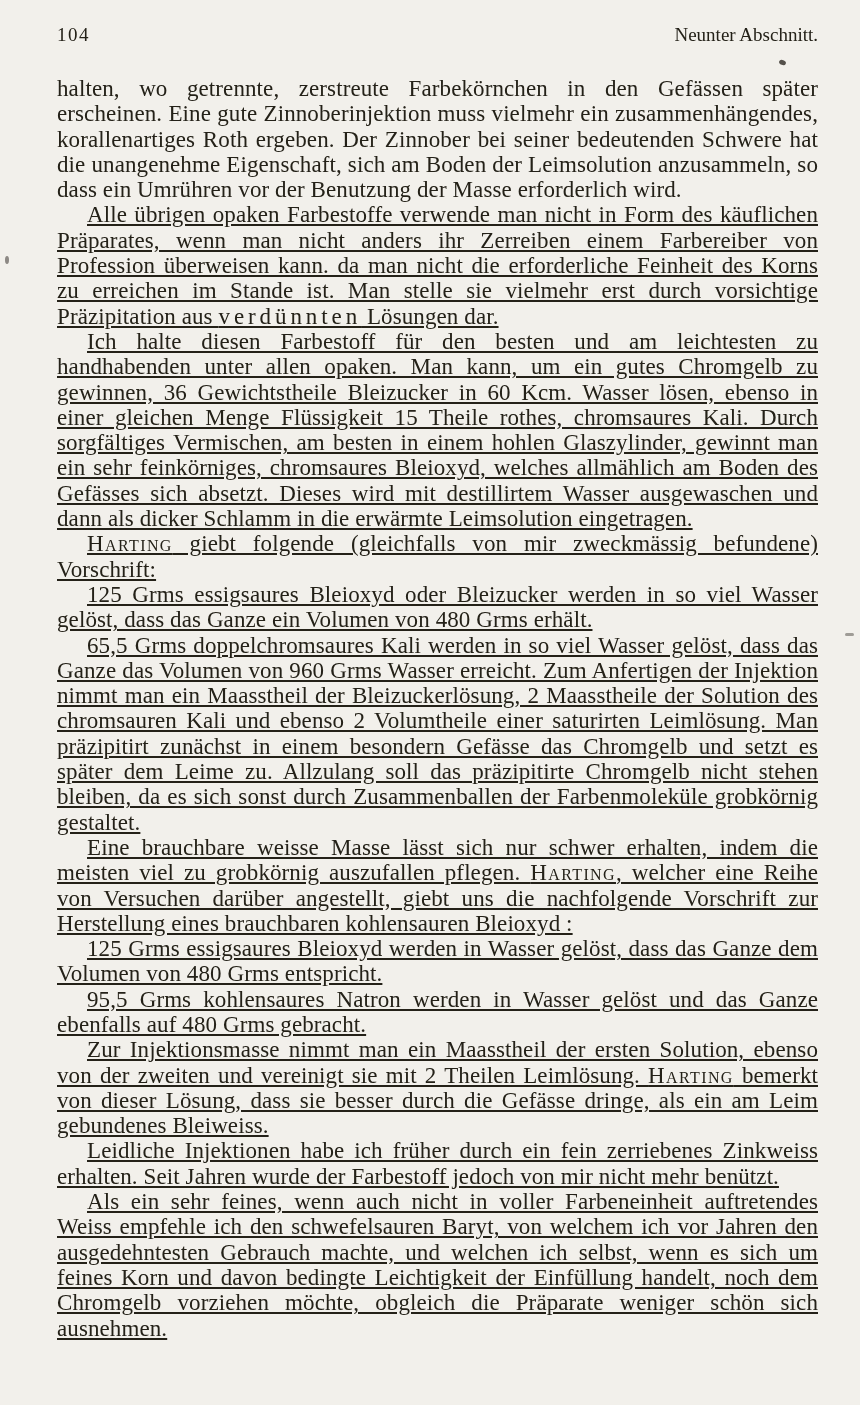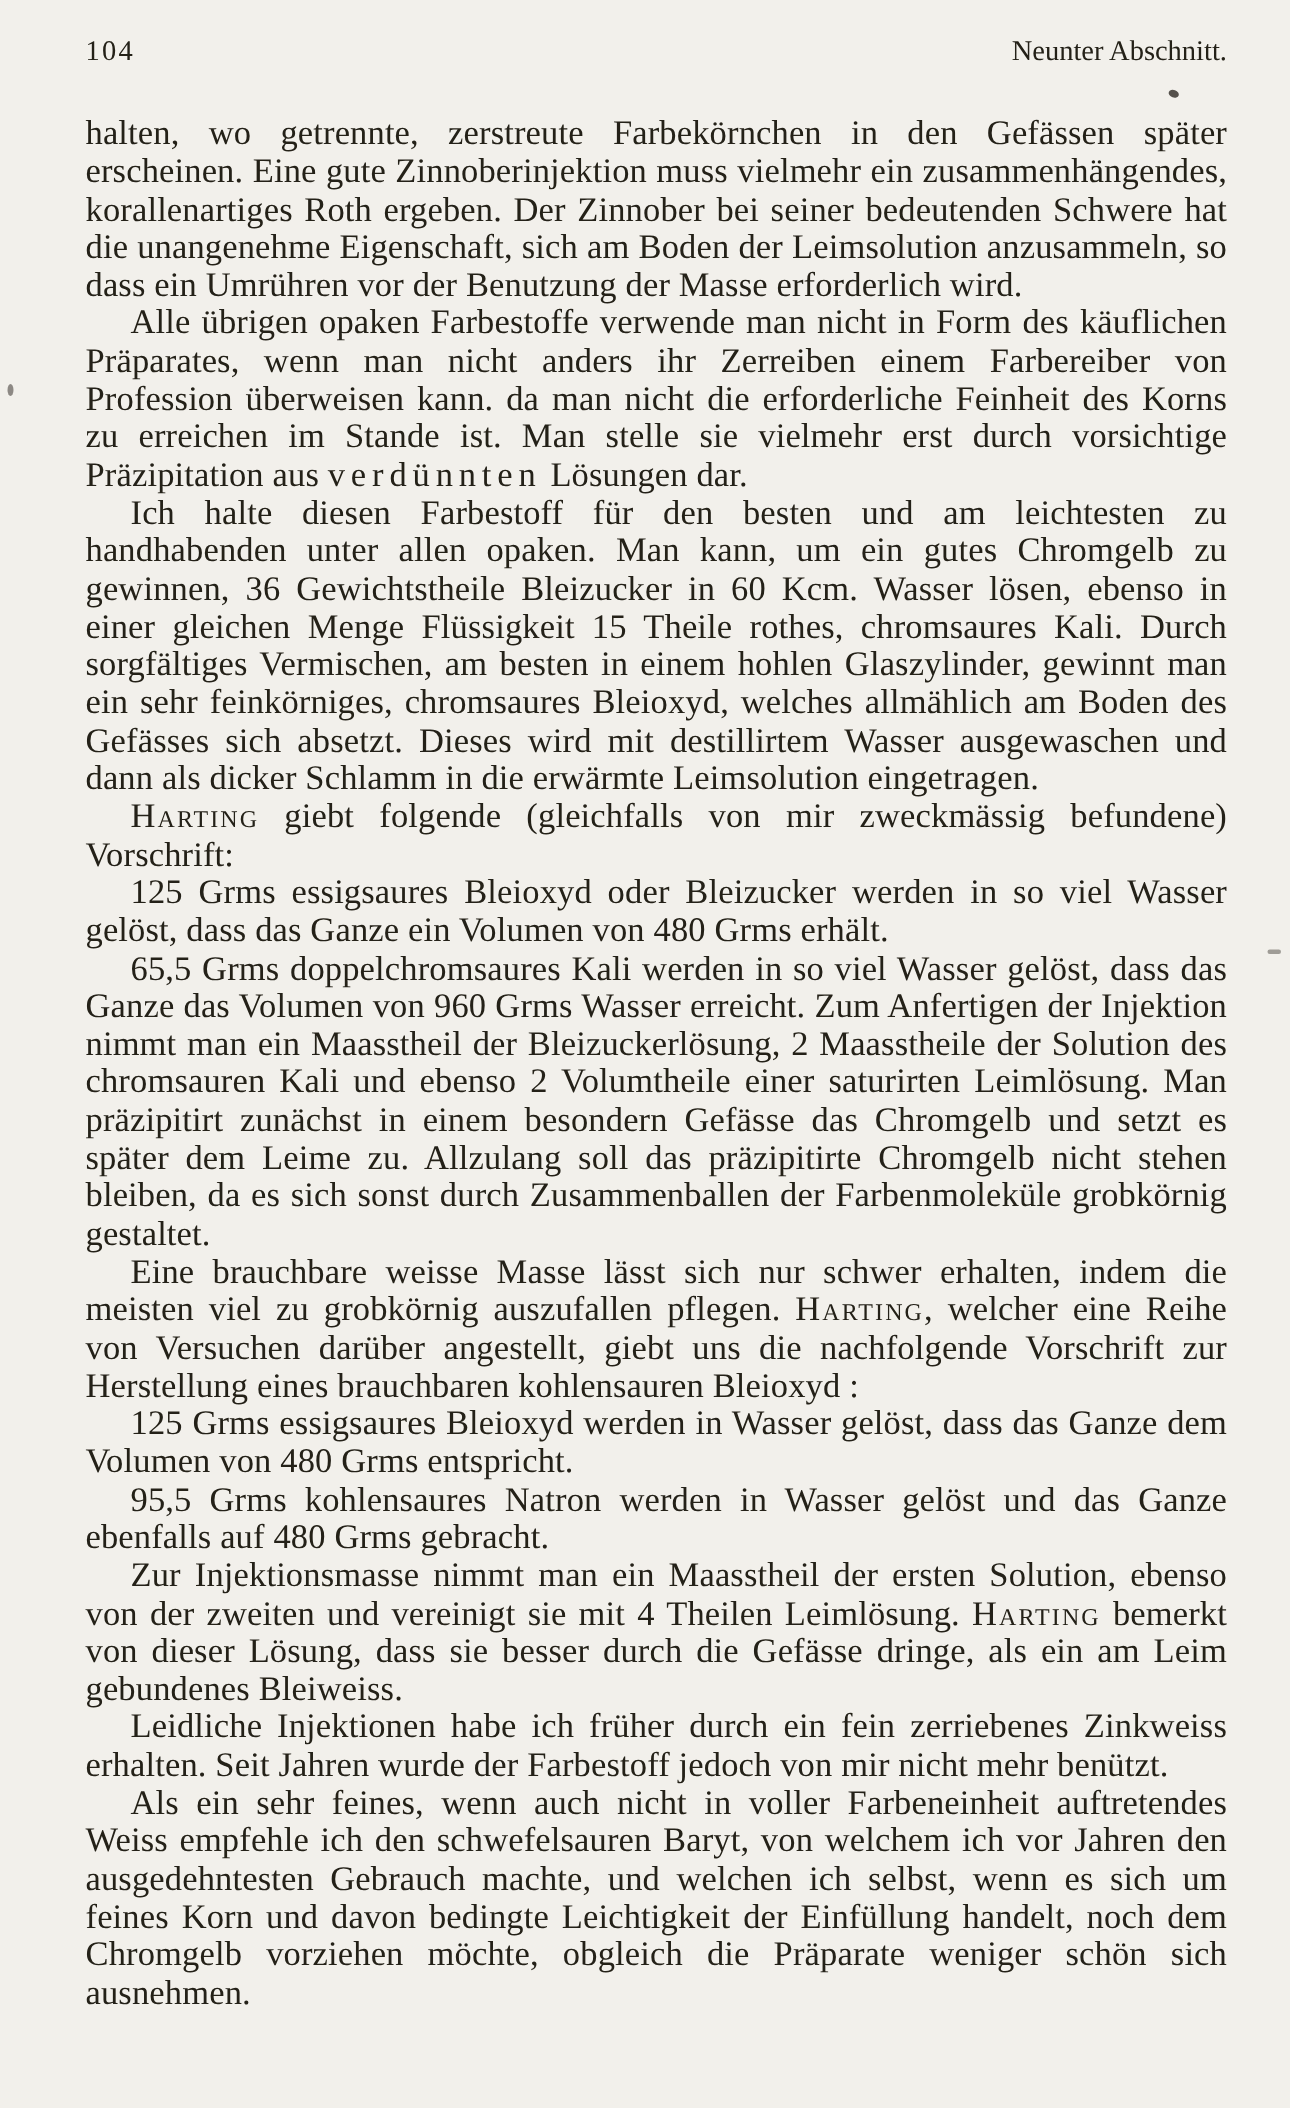--- a/index.html
+++ b/index.html
@@ -35,21 +35,21 @@
     display: block;
     text-align: right;
   }
   .text-body {
     font-size: 23px;
     line-height: 25.3px;
     text-align: justify;
     letter-spacing: 0.1px;
   }
   p.block { margin: 0; padding: 0; }
-  p.paragraph { text-indent: 30px; }
+  p.paragraph { text-indent: 30px; text-decoration: underline; }
   p.continuation { text-indent: 0; }
   p.heading { text-indent: 26px; margin: 7px 0 7px; }
   .spaced { letter-spacing: 0.17em; word-spacing: 0.45em; }
   .smallcaps { font-variant: small-caps; letter-spacing: 0.06em; }
   .italic { font-style: italic; }
   .speck { position: absolute; background: #3a352f; border-radius: 50%; }
   .speck-1 { width: 7px; height: 5px; left: 779px; top: 60px; transform: rotate(20deg); opacity: .85; }
   .speck-2 { width: 4px; height: 8px; left: 5px; top: 256px; opacity: .55; }
   .speck-3 { width: 9px; height: 3px; left: 845px; top: 633px; opacity: .45; border-radius: 2px; }
 </style>
@@ -65,21 +65,21 @@
   <div class="text-body">
       <p class="block continuation"><span>halten, wo getrennte, zerstreute Farbekörnchen in den Gefässen später erscheinen. Eine gute Zinnoberinjektion muss vielmehr ein zusammenhängendes, korallenartiges Roth ergeben. Der Zinnober bei seiner bedeutenden Schwere hat die unangenehme Eigenschaft, sich am Boden der Leimsolution anzusammeln, so dass ein Umrühren vor der Benutzung der Masse erforderlich wird.</span></p>
       <p class="block paragraph"><span>Alle übrigen opaken Farbestoffe verwende man nicht in Form des käuflichen Präparates, wenn man nicht anders ihr Zerreiben einem Farbereiber von Profession überweisen kann. da man nicht die erforderliche Feinheit des Korns zu erreichen im Stande ist.  Man stelle sie vielmehr erst durch vorsichtige Präzipitation aus </span><span class="spaced">verdünnten</span><span> Lösungen dar.</span></p>
       <p class="block paragraph"><span>Ich halte diesen Farbestoff für den besten und am leichtesten zu handhabenden unter allen opaken.  Man kann, um ein gutes Chromgelb zu gewinnen, 36 Gewichtstheile Bleizucker in 60 Kcm. Wasser lösen, ebenso in einer gleichen Menge Flüssigkeit 15 Theile rothes, chromsaures Kali.  Durch sorgfältiges Vermischen, am besten in einem hohlen Glaszylinder, gewinnt man ein sehr feinkörniges, chromsaures Bleioxyd, welches allmählich am Boden des Gefässes sich absetzt. Dieses wird mit destillirtem Wasser ausgewaschen und dann als dicker Schlamm in die erwärmte Leimsolution eingetragen.</span></p>
       <p class="block paragraph"><span class="smallcaps">Harting</span><span> giebt folgende (gleichfalls von mir zweckmässig befundene) Vorschrift:</span></p>
       <p class="block paragraph"><span>125 Grms essigsaures Bleioxyd oder Bleizucker werden in so viel Wasser gelöst, dass das Ganze ein Volumen von 480 Grms erhält.</span></p>
       <p class="block paragraph"><span>65,5 Grms doppelchromsaures Kali werden in so viel Wasser gelöst, dass das Ganze das Volumen von 960 Grms Wasser erreicht. Zum Anfertigen der Injektion nimmt man ein Maasstheil der Bleizuckerlösung, 2 Maasstheile der Solution des chromsauren Kali und ebenso 2 Volumtheile einer saturirten Leimlösung. Man präzipitirt zunächst in einem besondern Gefässe das Chromgelb und setzt es später dem Leime zu. Allzulang soll das präzipitirte Chromgelb nicht stehen bleiben, da es sich sonst durch Zusammenballen der Farbenmoleküle grobkörnig gestaltet.</span></p>
       <p class="block paragraph"><span>Eine brauchbare weisse Masse lässt sich nur schwer erhalten, indem die meisten viel zu grobkörnig auszufallen pflegen.  </span><span class="smallcaps">Harting</span><span>, welcher eine Reihe von Versuchen darüber angestellt, giebt uns die nachfolgende Vorschrift zur Herstellung eines brauchbaren kohlensauren Bleioxyd :</span></p>
       <p class="block paragraph"><span>125 Grms essigsaures Bleioxyd werden in Wasser gelöst, dass das Ganze dem Volumen von 480 Grms entspricht.</span></p>
       <p class="block paragraph"><span>95,5 Grms kohlensaures Natron werden in Wasser gelöst und das Ganze ebenfalls auf 480 Grms gebracht.</span></p>
-      <p class="block paragraph"><span>Zur Injektionsmasse nimmt man ein Maasstheil der ersten Solution, ebenso von der zweiten und vereinigt sie mit 4 Theilen Leimlösung.  </span><span class="smallcaps">Harting</span><span> bemerkt von dieser Lösung, dass sie besser durch die Gefässe dringe, als ein am Leim gebundenes Bleiweiss.</span></p>
+      <p class="block paragraph"><span>Zur Injektionsmasse nimmt man ein Maasstheil der ersten Solution, ebenso von der zweiten und vereinigt sie mit 2 Theilen Leimlösung.  </span><span class="smallcaps">Harting</span><span> bemerkt von dieser Lösung, dass sie besser durch die Gefässe dringe, als ein am Leim gebundenes Bleiweiss.</span></p>
       <p class="block paragraph"><span>Leidliche Injektionen habe ich früher durch ein fein zerriebenes Zinkweiss erhalten.  Seit Jahren wurde der Farbestoff jedoch von mir nicht mehr benützt.</span></p>
       <p class="block paragraph"><span>Als ein sehr feines, wenn auch nicht in voller Farbeneinheit auftretendes Weiss empfehle ich den schwefelsauren Baryt, von welchem ich vor Jahren den ausgedehntesten Gebrauch machte, und welchen ich selbst, wenn es sich um feines Korn und davon bedingte Leichtigkeit der Einfüllung handelt, noch dem Chromgelb vorziehen möchte, obgleich die Präparate weniger schön sich ausnehmen.</span></p>
     </div>
 
   <div class="speck speck-1"></div>
   <div class="speck speck-2"></div>
   <div class="speck speck-3"></div>
 </div>
 
 </body></html>

